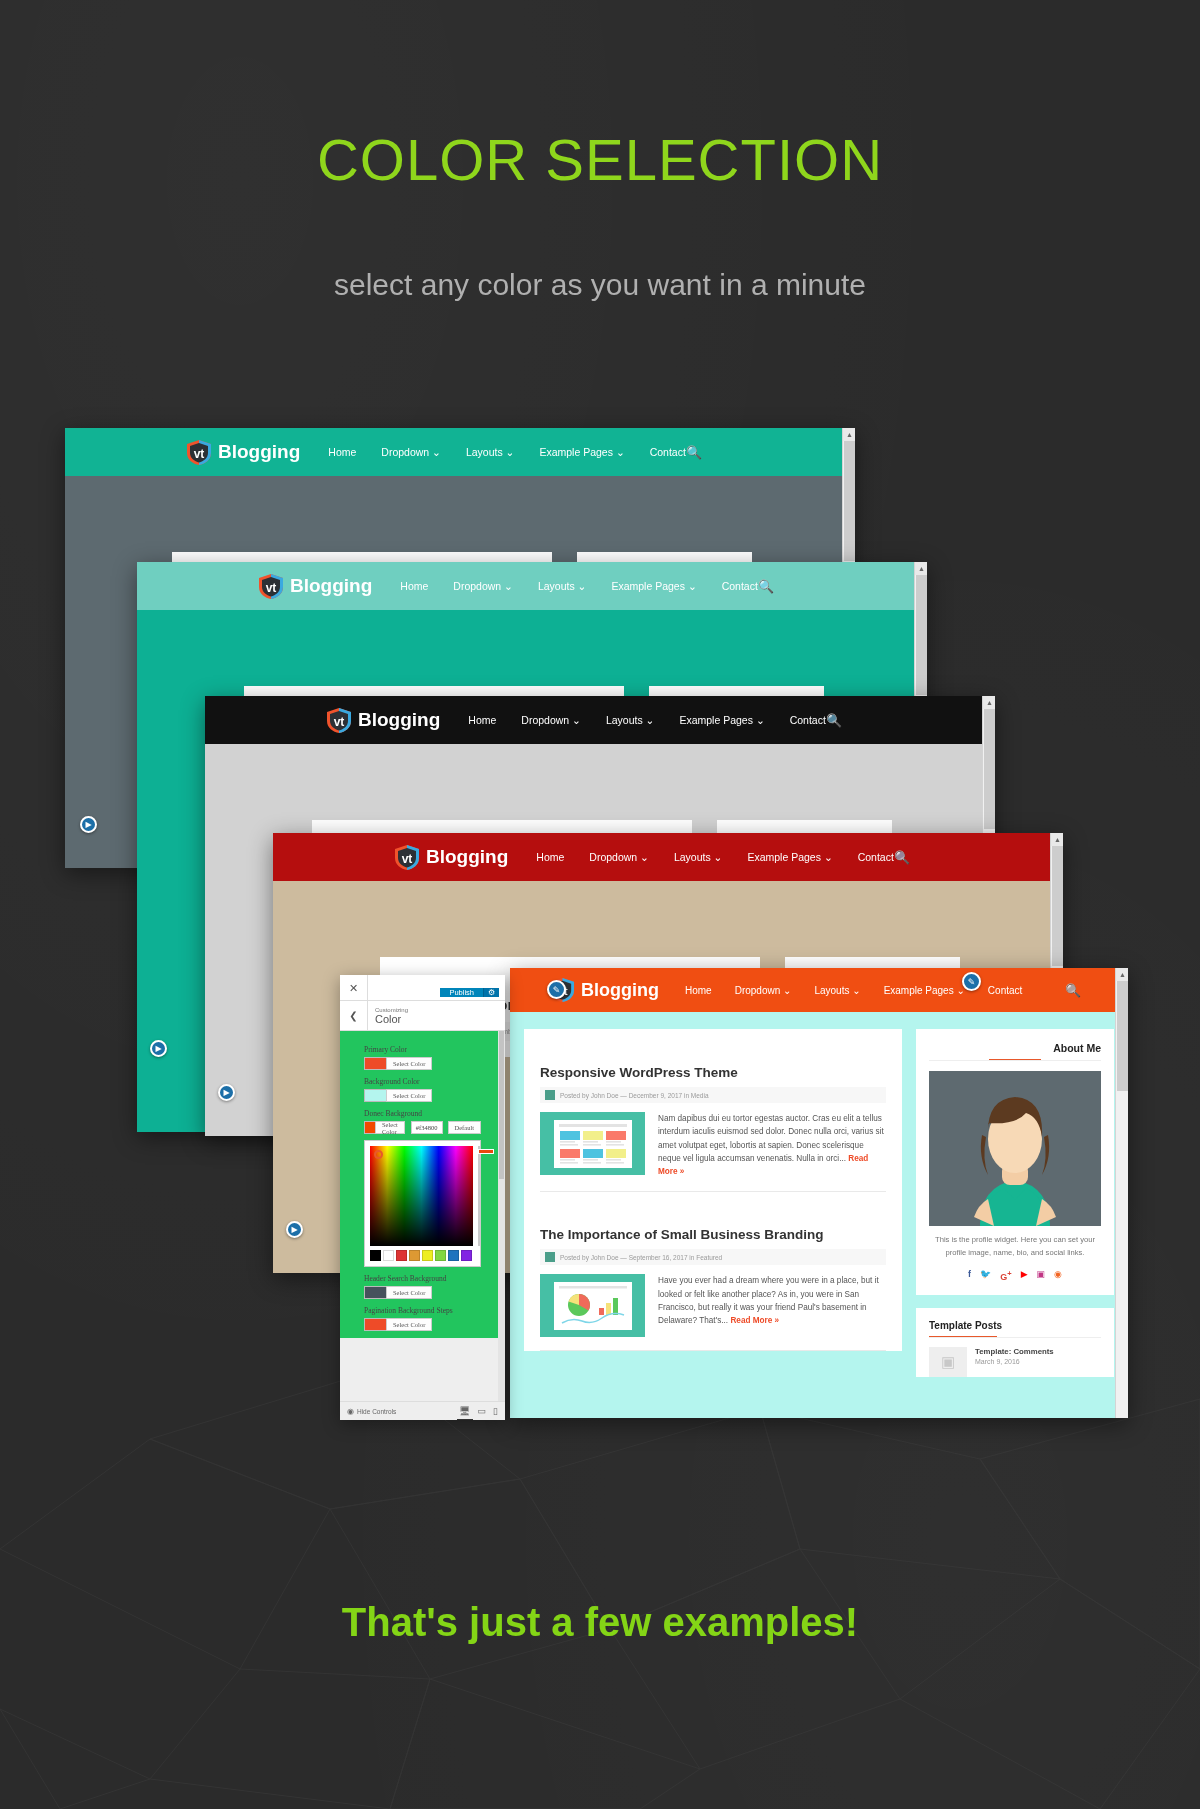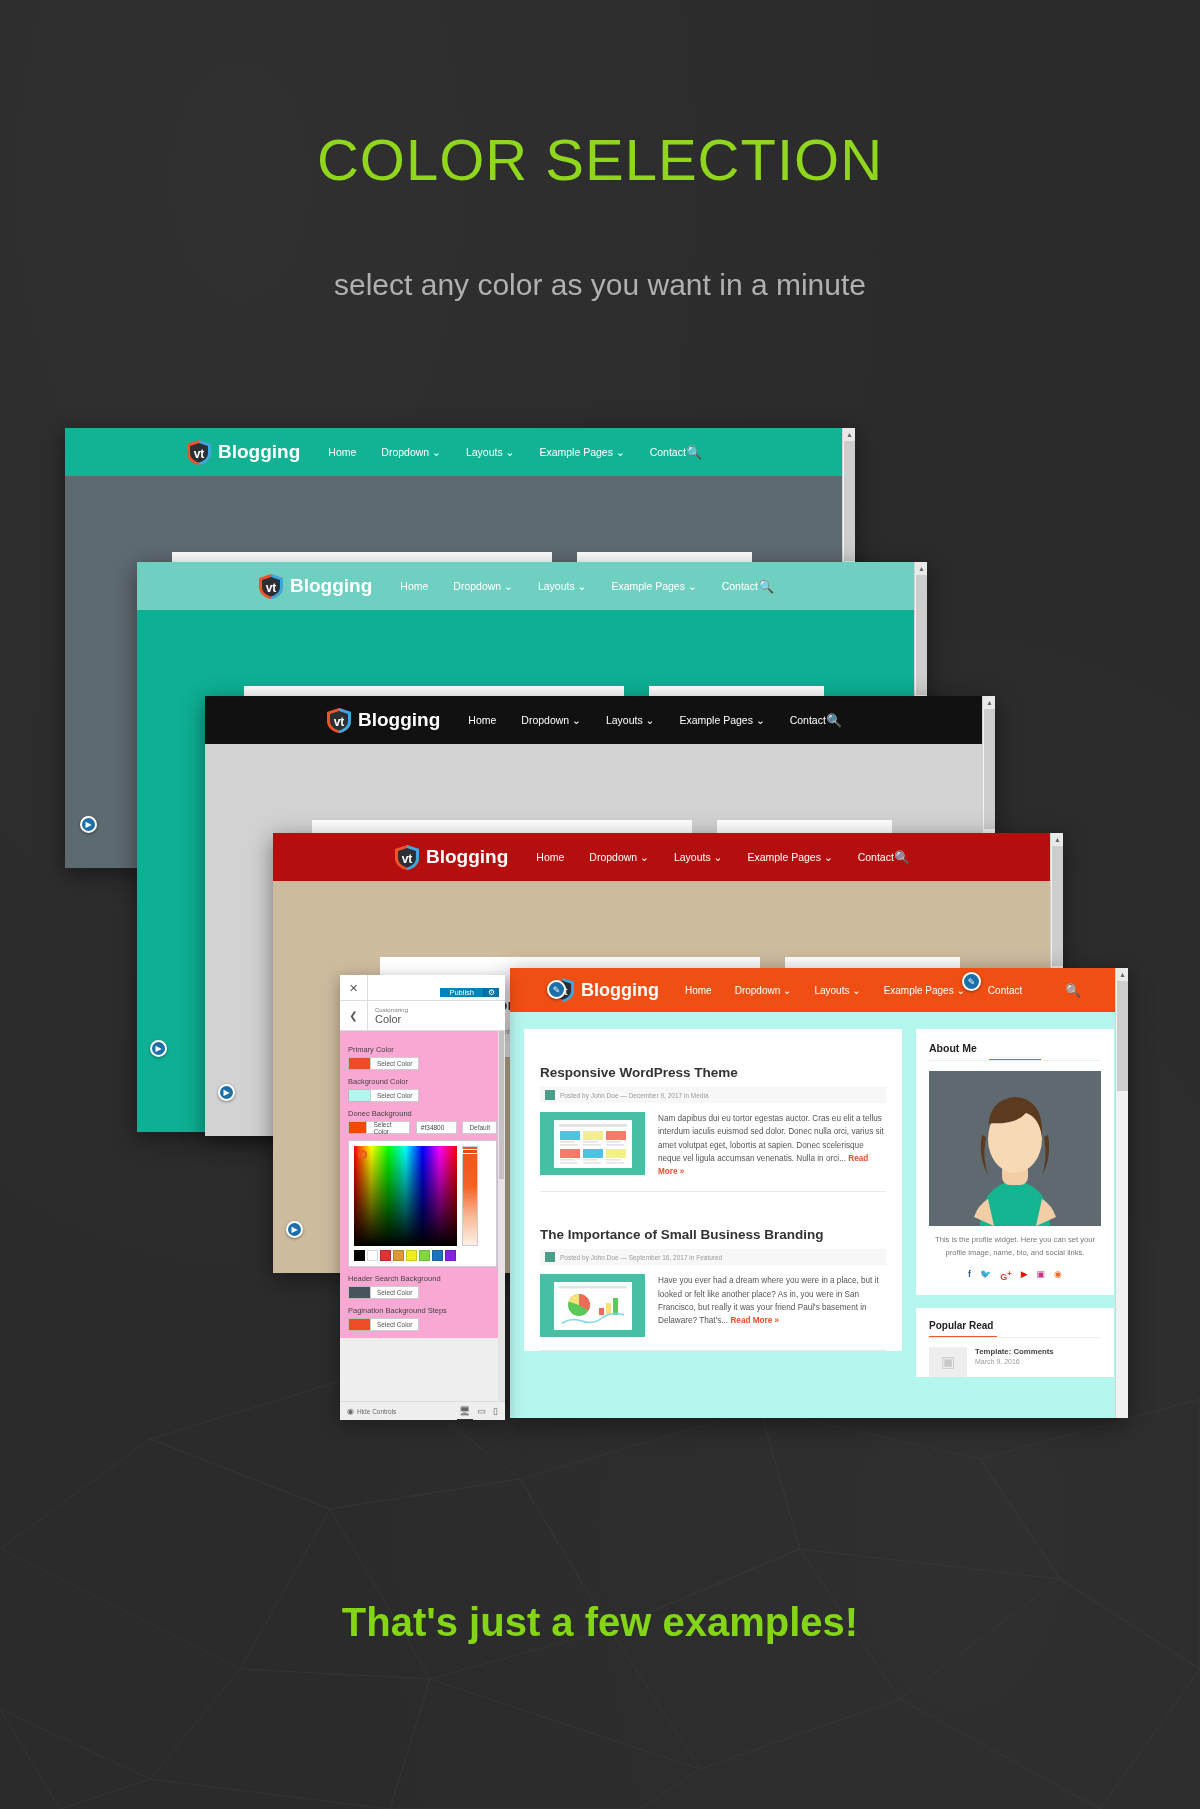--- a/index.html
+++ b/index.html
@@ -44,21 +44,21 @@
   .scrollbar .thumb{position:absolute; left:1px; width:11px; background:#cdcdcd;}
   .scrollbar .arw{
     position:absolute; left:0; width:13px; height:13px; background:#e9e9e9;
     font-size:7px; color:#666; text-align:center; line-height:13px;
   }
   .card{background:#fff;}
   .postTitle{color:#333; font-weight:600;margin-top:22px;}
   .meta{color:#9a9a9a;}
   .avatar-badge{background:#4b9e8a; display:inline-block;}
   .thumb-img{background:#46bfa5;}
-  .aboutme{font-weight:700; color:#222; text-align:left;}
+  .aboutme{font-weight:700; color:#222; text-align:right;}
   .aboutme-rule{height:2px; background:#e8582b; margin:4px auto 0;}
   .editpin{
     position:absolute; border-radius:50%; background:#1c6fa8;
     border:2px solid #fff; box-shadow:0 1px 3px rgba(0,0,0,.4);
     display:flex; align-items:center; justify-content:center; color:#fff;
   }
 
   
   .customizer{
     position:absolute; background:#eeeeee; overflow:hidden;
@@ -67,21 +67,21 @@
   .cz-top{height:26px; background:#fff; border-bottom:1px solid #ddd; display:flex; align-items:center;}
   .cz-close{width:28px; text-align:center; font-size:11px; color:#555; border-right:1px solid #ddd; line-height:26px; height:26px;}
   .cz-publish{margin-left:auto; display:flex; align-items:flex-end; height:18px; margin-right:6px;}
   .cz-publish .pb{background:#0085ba; color:#fff; padding:0 9px; font-size:7.5px; display:flex; align-items:center;}
   .cz-publish .gr{background:#0073aa; color:#fff; width:16px; display:flex; align-items:center; justify-content:center; font-size:8px; border-left:1px solid #006291;}
   .cz-head{height:30px; background:#fff; border-bottom:1px solid #ddd; display:flex; align-items:center;}
   .cz-back{width:28px; text-align:center; color:#555; font-size:10px; border-right:1px solid #ddd; height:30px; line-height:30px;}
   .cz-head .txt{padding-left:7px;}
   .cz-head .txt .sm{font-size:6px; color:#777;}
   .cz-head .txt .bg{font-size:11px; color:#555;}
-  .cz-body{padding:7px 8px; background:#f9a8d4;}
+  .cz-body{padding:7px 24px; background:#22c55e;font-family:Liberation Serif, serif;}
   .cz-label{font-size:7.5px; color:#444; margin:7px 0 3px; font-weight:400;}
   .cz-row{display:flex; align-items:center; gap:0;}
   .sw{width:22px; height:13px; border:1px solid #bbb; border-right:none;}
   .cz-btn{
     background:#fdfdfd; border:1px solid #ccc; font-size:6.5px; color:#555;
     padding:2px 6px; height:13px; display:flex; align-items:center;
   }
   .cz-input{
     background:#fff; border:1px solid #ccc; font-size:6.5px; color:#444;
     padding:0 4px; height:13px; display:flex; align-items:center; margin-left:6px; width:48px;
@@ -422,21 +422,21 @@
         <div style="display:flex; justify-content:center; gap:9px; margin-top:9px; font-size:9px;">
           <span style="color:#3b5998; font-weight:700;">f</span>
           <span style="color:#1da1f2;">🐦</span>
           <span style="color:#db4437; font-weight:700;">G<sup>+</sup></span>
           <span style="color:#ff0000;">▶</span>
           <span style="color:#c13584;">▣</span>
           <span style="color:#f26522;">◉</span>
         </div>
       </div>
       <div class="card" style="margin-top:13px; padding:12px 13px 0;">
-        <div style="font-size:10px; font-weight:700; color:#222;">Popular Read</div>
+        <div style="font-size:10px; font-weight:700; color:#222;">Template Posts</div>
         <div class="aboutme-rule" style="width:68px; margin:5px 0 0;"></div>
         <div style="height:1px; background:#eee; margin-top:-1px;"></div>
         <div style="display:flex; gap:8px; margin-top:9px;">
           <div style="width:38px; height:30px; background:#eee; display:flex; align-items:center; justify-content:center; color:#c8c8c8; font-size:15px;">▣</div>
           <div>
             <div style="font-size:7.8px; color:#444; font-weight:600;">Template: Comments</div>
             <div style="font-size:7px; color:#9a9a9a; margin-top:2px;">March 9, 2016</div>
           </div>
         </div>
       </div>

